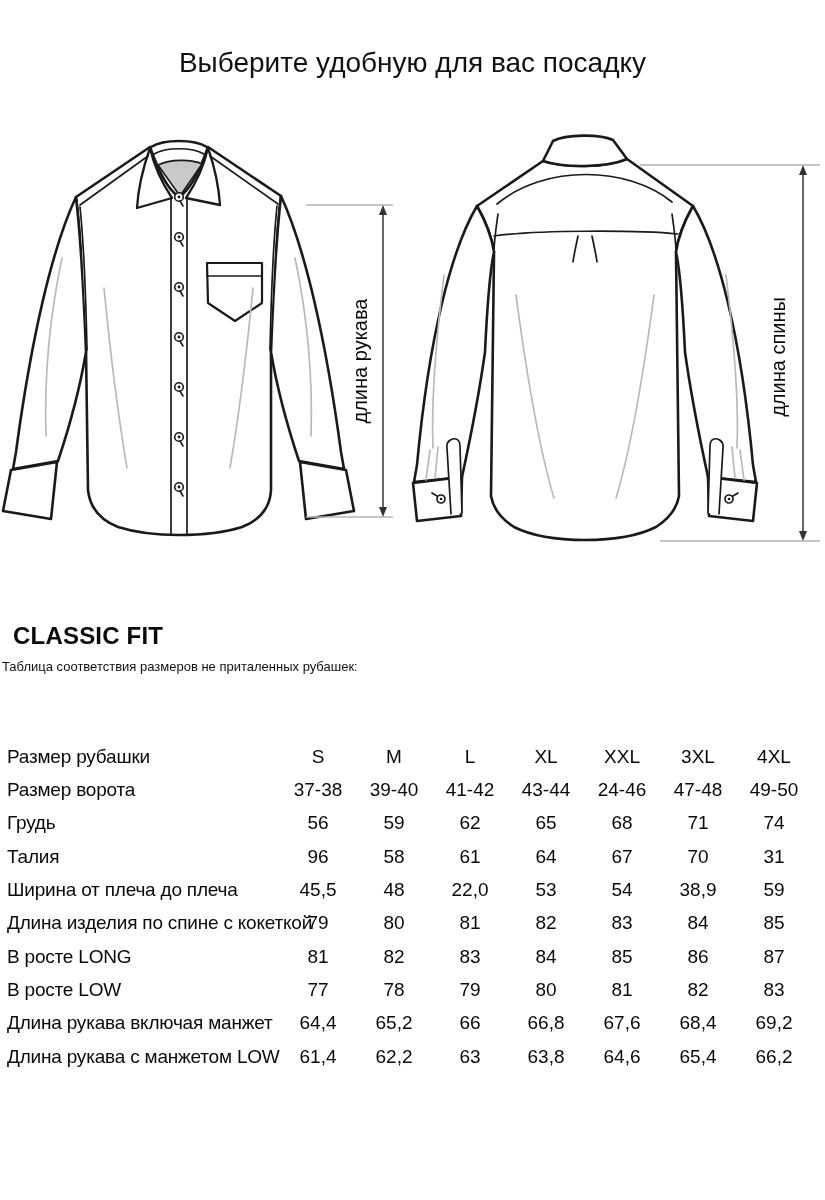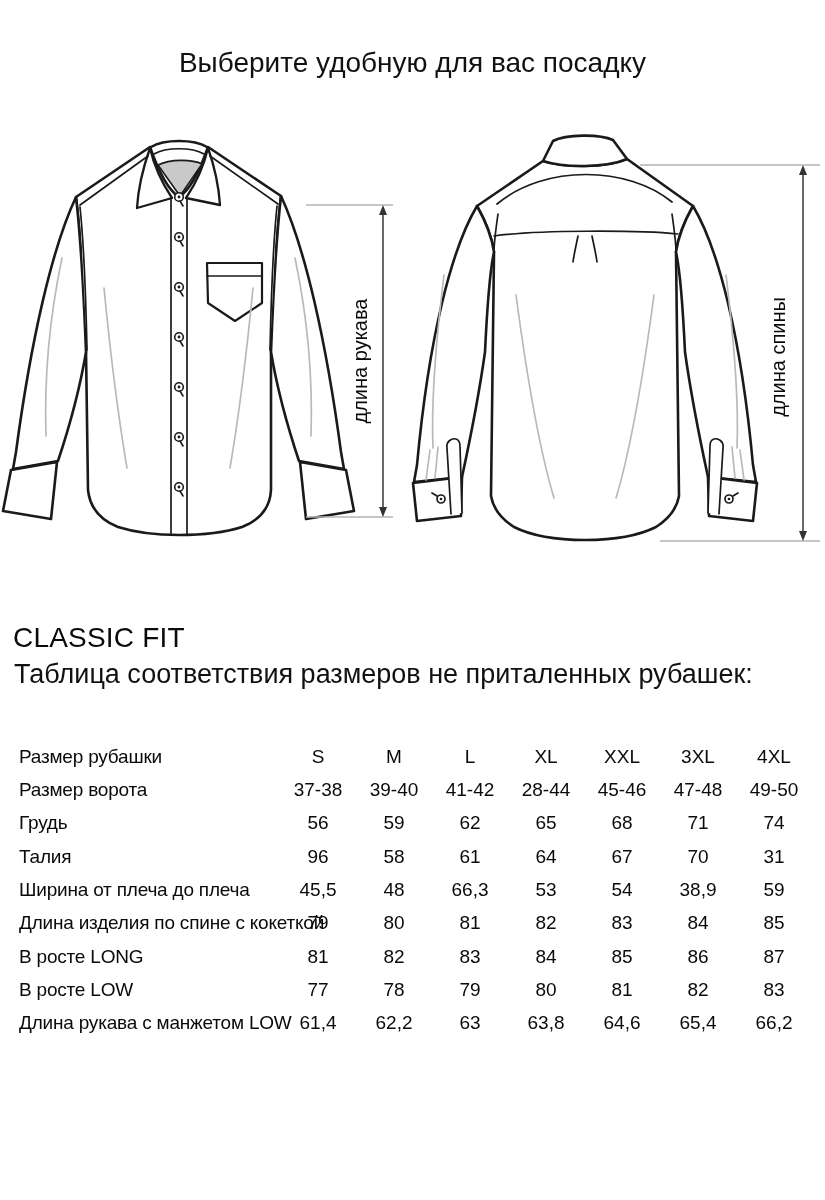--- a/index.html
+++ b/index.html
@@ -15,37 +15,37 @@
     position:absolute;top:48px;left:0;width:825px;
     text-align:center;
     font-size:28px;line-height:30px;
     color:#111;
   }
   .illustration{
     position:absolute;top:0;left:0;
   }
   .classic-heading{
     position:absolute;top:622px;left:13px;
-    font-size:28px;font-weight:normal;letter-spacing:0.2px;
+    font-size:24px;font-weight:bold;letter-spacing:0.2px;
     color:#0a0a0a;
   }
   .subtitle{
-    position:absolute;top:659px;left:14px;
-    font-size:27px;color:#111;
+    position:absolute;top:659px;left:2px;
+    font-size:13px;color:#111;
   }
   .size-table{
     position:absolute;top:740px;left:0;
     width:812px;
     border-collapse:collapse;table-layout:fixed;
   }
   .size-table td{
     height:33.35px;padding:0;vertical-align:middle;
     font-size:19px;white-space:nowrap;color:#0a0a0a;
   }
-  .size-table td.lbl{padding-left:19px;letter-spacing:-0.2px;}
+  .size-table td.lbl{padding-left:7px;letter-spacing:-0.2px;}
   .size-table td.val{text-align:center;}
   svg text{font-family:"Liberation Sans", sans-serif;}
 </style>
 </head>
 <body>
 
 <div class="page">
 
   <div class="title">Выберите удобную для вас посадку</div>
 
@@ -262,22 +262,22 @@
           <td class="val">XL</td>
           <td class="val">XXL</td>
           <td class="val">3XL</td>
           <td class="val">4XL</td>
         </tr>
         <tr>
           <td class="lbl">Размер ворота</td>
           <td class="val">37-38</td>
           <td class="val">39-40</td>
           <td class="val">41-42</td>
-          <td class="val">28-44</td>
-          <td class="val">45-46</td>
+          <td class="val">43-44</td>
+          <td class="val">24-46</td>
           <td class="val">47-48</td>
           <td class="val">49-50</td>
         </tr>
         <tr>
           <td class="lbl">Грудь</td>
           <td class="val">56</td>
           <td class="val">59</td>
           <td class="val">62</td>
           <td class="val">65</td>
           <td class="val">68</td>
@@ -291,21 +291,21 @@
           <td class="val">61</td>
           <td class="val">64</td>
           <td class="val">67</td>
           <td class="val">70</td>
           <td class="val">31</td>
         </tr>
         <tr>
           <td class="lbl">Ширина от плеча до плеча</td>
           <td class="val">45,5</td>
           <td class="val">48</td>
-          <td class="val">66,3</td>
+          <td class="val">22,0</td>
           <td class="val">53</td>
           <td class="val">54</td>
           <td class="val">38,9</td>
           <td class="val">59</td>
         </tr>
         <tr>
           <td class="lbl">Длина изделия по спине с кокеткой</td>
           <td class="val">79</td>
           <td class="val">80</td>
           <td class="val">81</td>
@@ -328,20 +328,30 @@
           <td class="lbl">В росте LOW</td>
           <td class="val">77</td>
           <td class="val">78</td>
           <td class="val">79</td>
           <td class="val">80</td>
           <td class="val">81</td>
           <td class="val">82</td>
           <td class="val">83</td>
         </tr>
         <tr>
+          <td class="lbl">Длина рукава включая манжет</td>
+          <td class="val">64,4</td>
+          <td class="val">65,2</td>
+          <td class="val">66</td>
+          <td class="val">66,8</td>
+          <td class="val">67,6</td>
+          <td class="val">68,4</td>
+          <td class="val">69,2</td>
+        </tr>
+        <tr>
           <td class="lbl">Длина рукава с манжетом LOW</td>
           <td class="val">61,4</td>
           <td class="val">62,2</td>
           <td class="val">63</td>
           <td class="val">63,8</td>
           <td class="val">64,6</td>
           <td class="val">65,4</td>
           <td class="val">66,2</td>
         </tr>
       </tbody>

